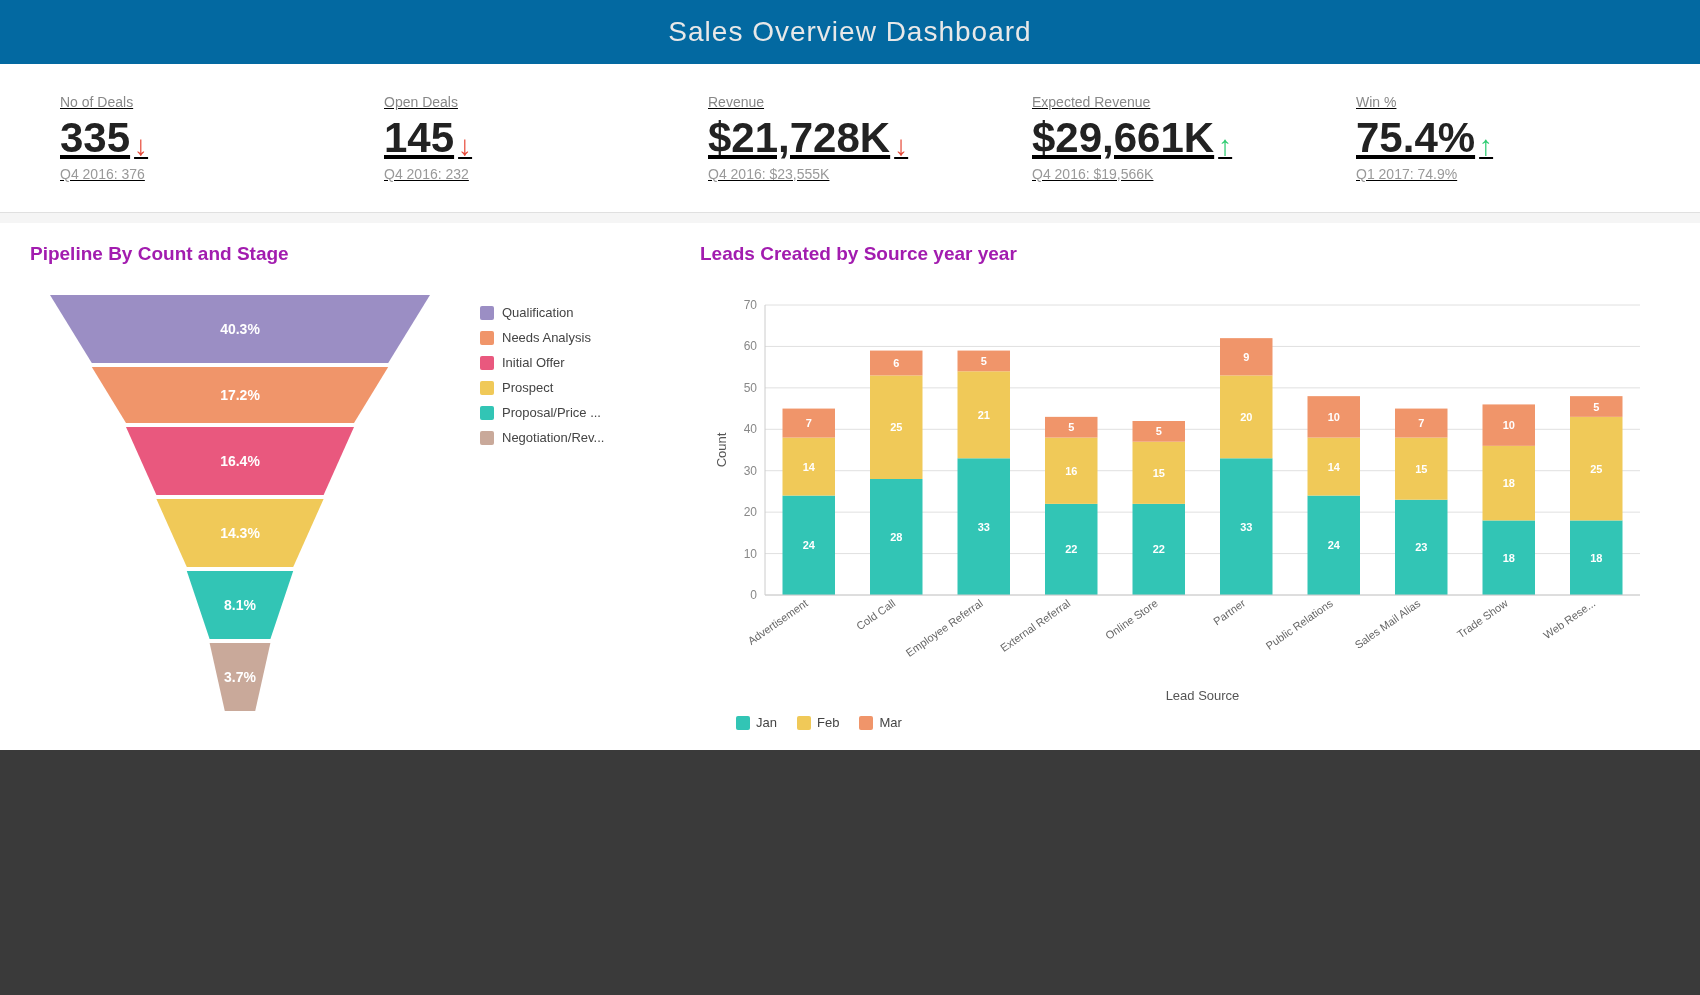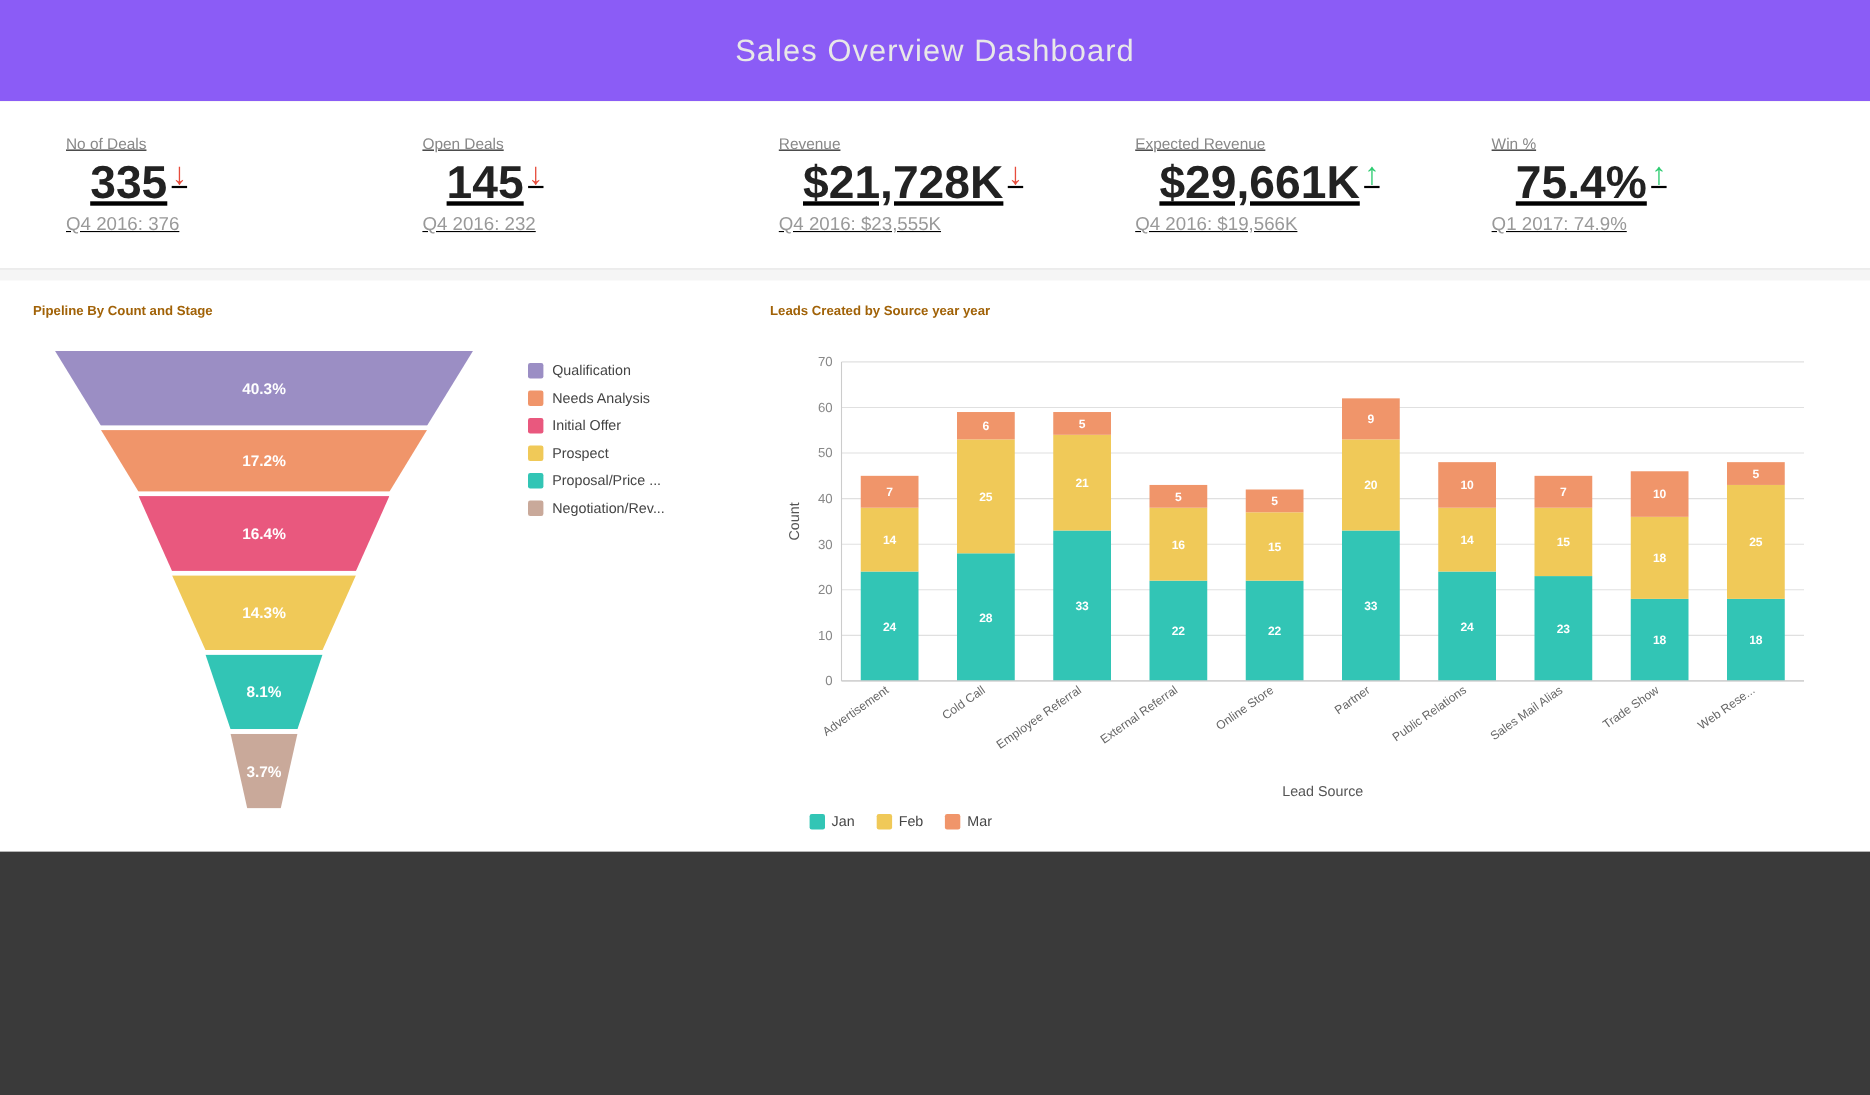--- a/index.html
+++ b/index.html
@@ -1,21 +1,21 @@
 <!DOCTYPE html>
 <html><head>
   <meta charset="utf-8">
   <style>
     * { box-sizing: border-box; margin: 0; padding: 0; }
     body { background: #3a3a3a; font-family: 'Helvetica Neue', Arial, sans-serif; width: 1700px; min-height: 995px; }
 
     .header {
-      background: #8b5cf6;
+      background: #0369a1;
       text-align: center;
-      padding: 30px 0;
+      padding: 16px 0;
       color: #e8e8e8;
       font-size: 28px;
       font-weight: 300;
       letter-spacing: 1px;
     }
 
     .main-content {
       background: #f5f5f5;
       margin: 0;
       padding: 0;
@@ -36,48 +36,47 @@
     .kpi-label {
       color: #888;
       font-size: 14px;
       margin-bottom: 4px;
     }
     .kpi-value {
       font-size: 42px;
       font-weight: 700;
       color: #222;
       display: flex;
-      align-items: flex-start;
-      margin-left: 22px;
+      align-items: flex-end;
     }
     .kpi-value .arrow-down { color: #e74c3c; font-size: 28px; margin-left: 4px; }
     .kpi-value .arrow-up { color: #2ecc71; font-size: 28px; margin-left: 4px; }
     .kpi-prev {
       color: #999;
-      font-size: 17px;
+      font-size: 14px;
       margin-top: 4px;
     }
 
     
     .charts-row {
       display: flex;
       background: #fff;
       margin-top: 10px;
       padding: 20px 30px;
       gap: 20px;
     }
 
     
     .pipeline-section {
       flex: 0 0 650px;
     }
     .section-title {
-      font-size: 12px;
+      font-size: 19px;
       font-weight: 700;
-      color: #a16207;
+      color: #a21caf;
       margin-bottom: 20px;
     }
     .pipeline-content {
       display: flex;
       align-items: flex-start;
       gap: 30px;
     }
     .funnel-container {
       flex: 0 0 420px;
       display: flex;

